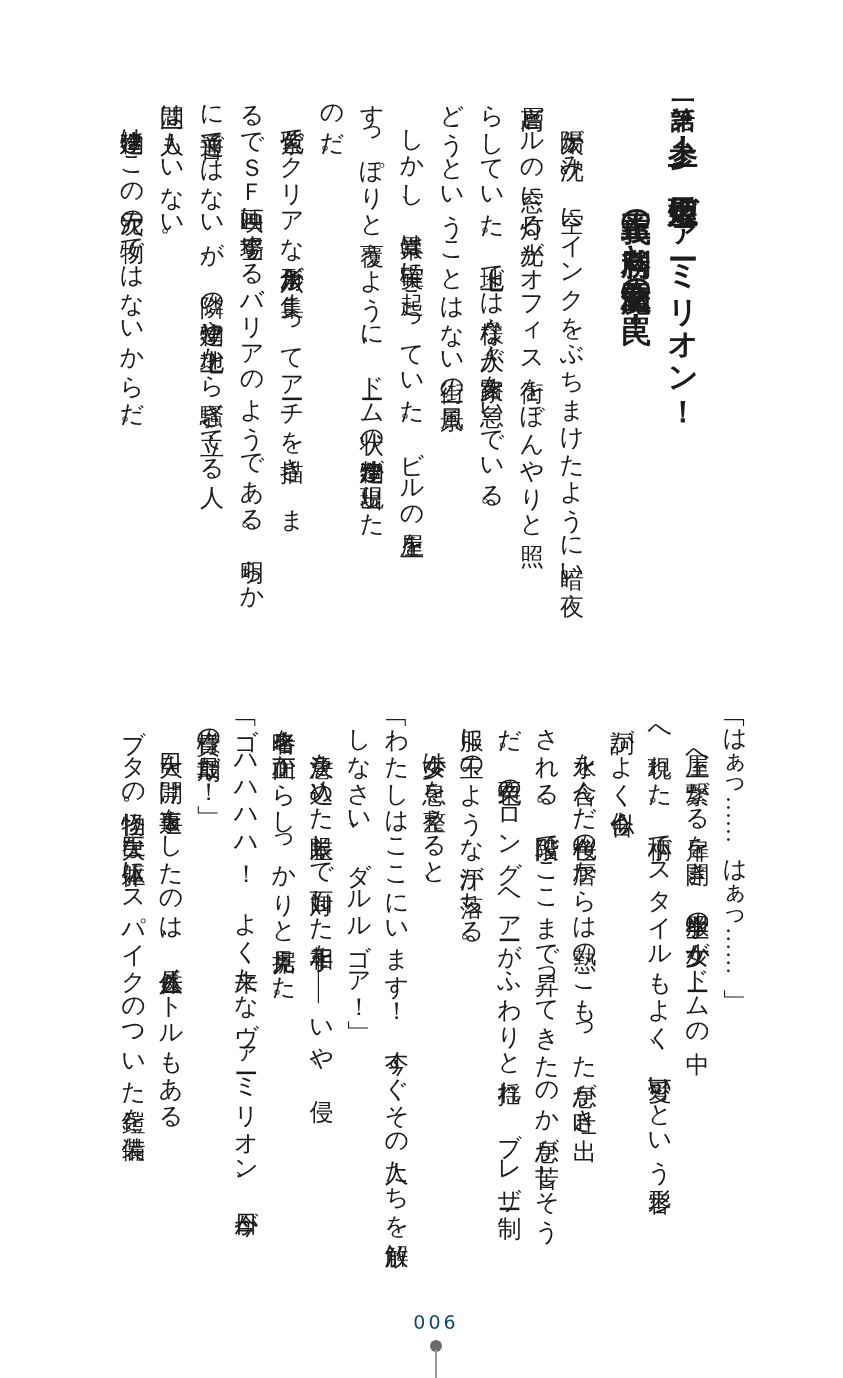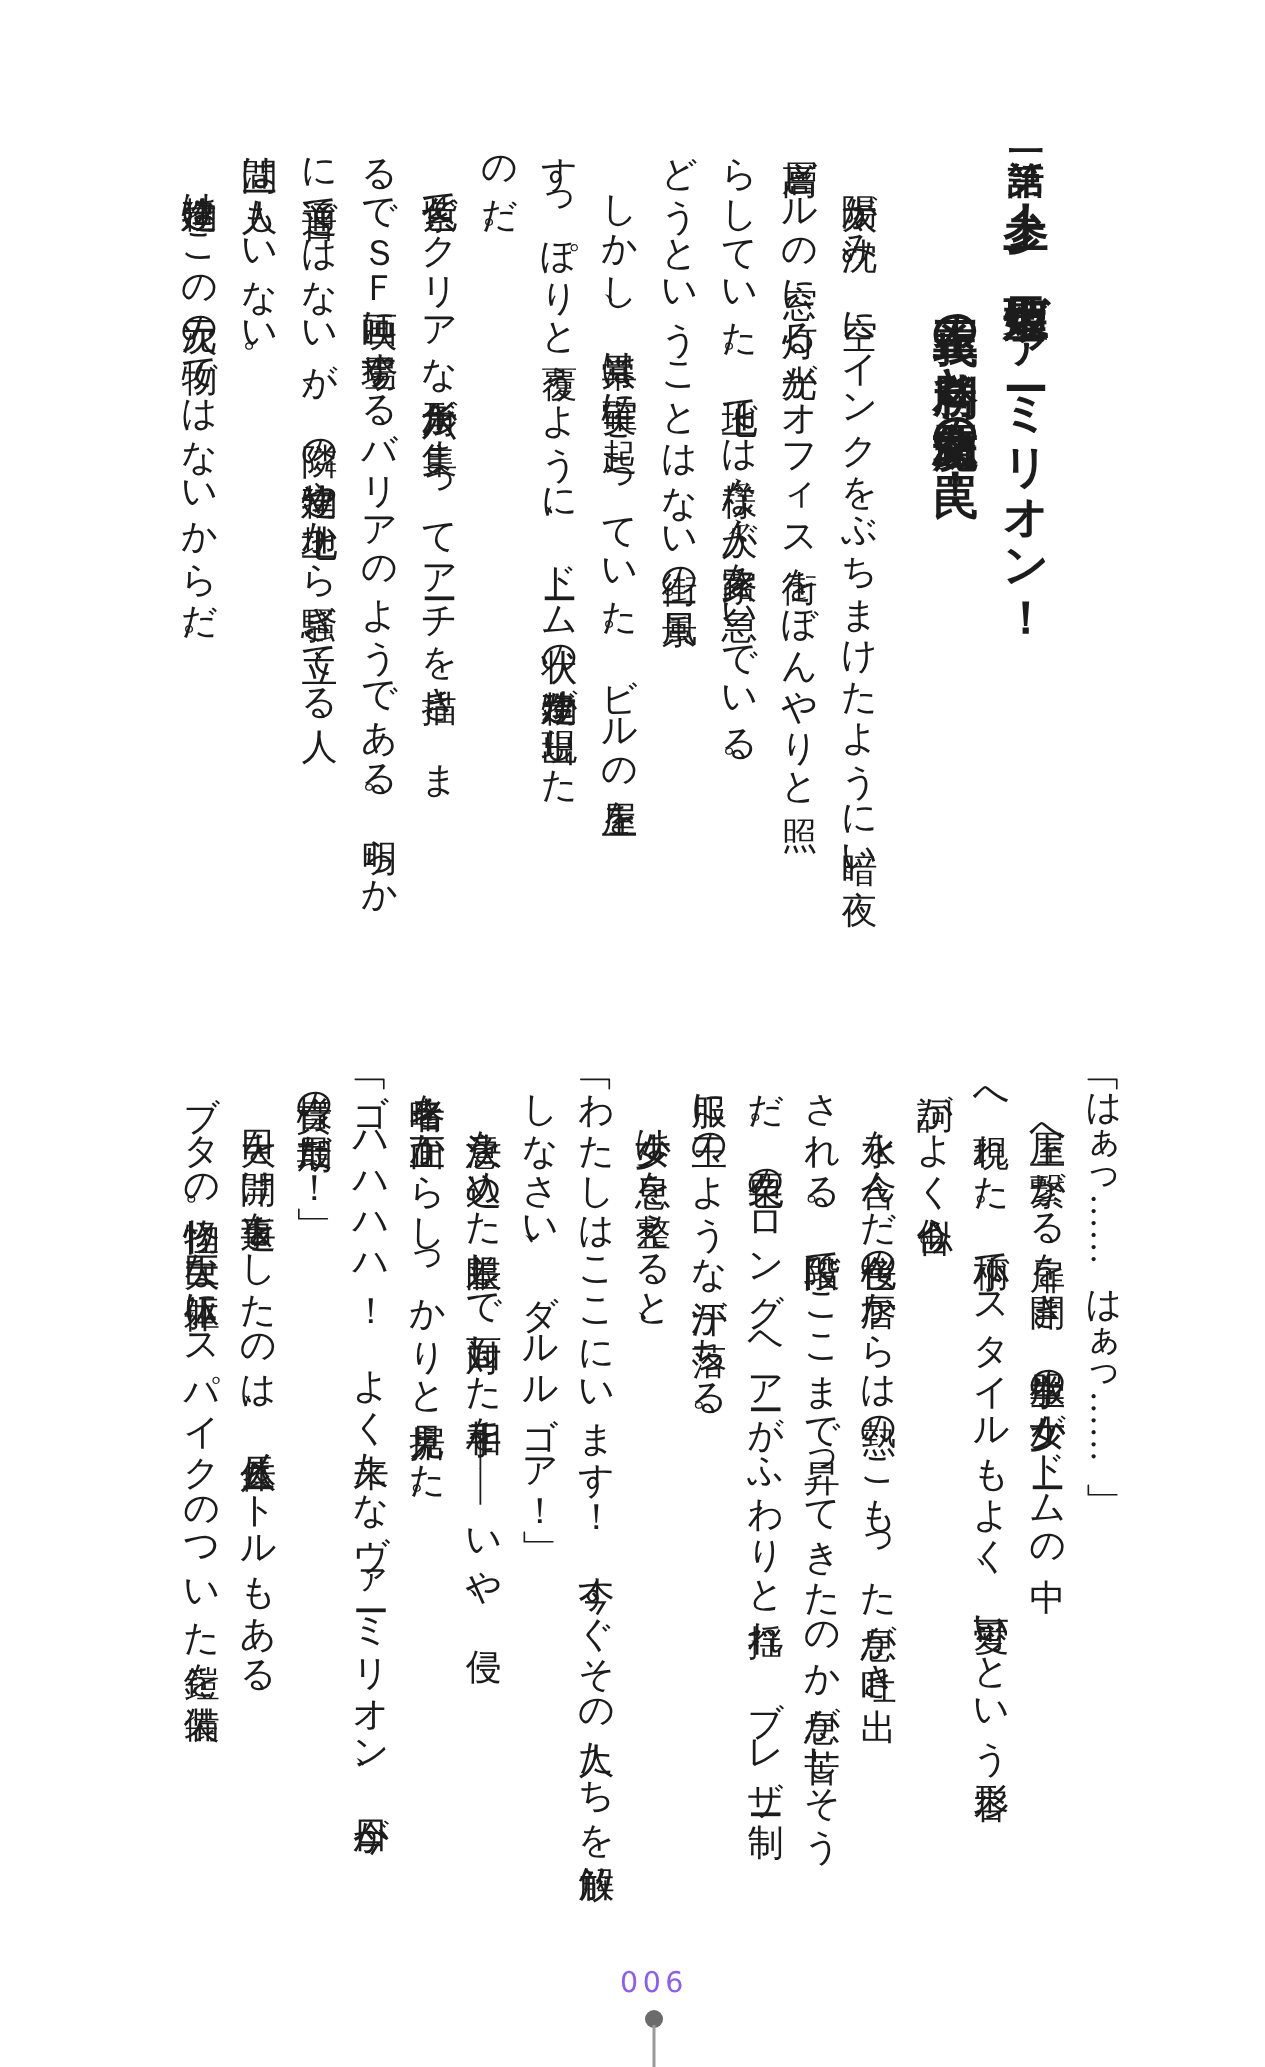--- a/index.html
+++ b/index.html
@@ -36,21 +36,21 @@
     margin-bottom:26px; 
   }
   .chapter-title { font-size:30px; font-weight:bold; }
 
   .page-number {
     position:absolute; top:1311px; left:405px; width:62px;
     text-align:center;
     font-family:"DejaVu Sans","Liberation Sans",sans-serif;
     font-size:19px; font-weight:400;
     letter-spacing:3px;
-    color:#8b5cf6;
+    color:#0c4a6e;
   }
   .marker-dot {
     position:absolute; top:1340px; left:430px;
     width:12px; height:12px; border-radius:50%;
     background:#6b6b6b;
   }
   .marker-line {
     position:absolute; top:1350px; left:435px;
     width:2px; height:28px;
     background:#9a9a9a;

